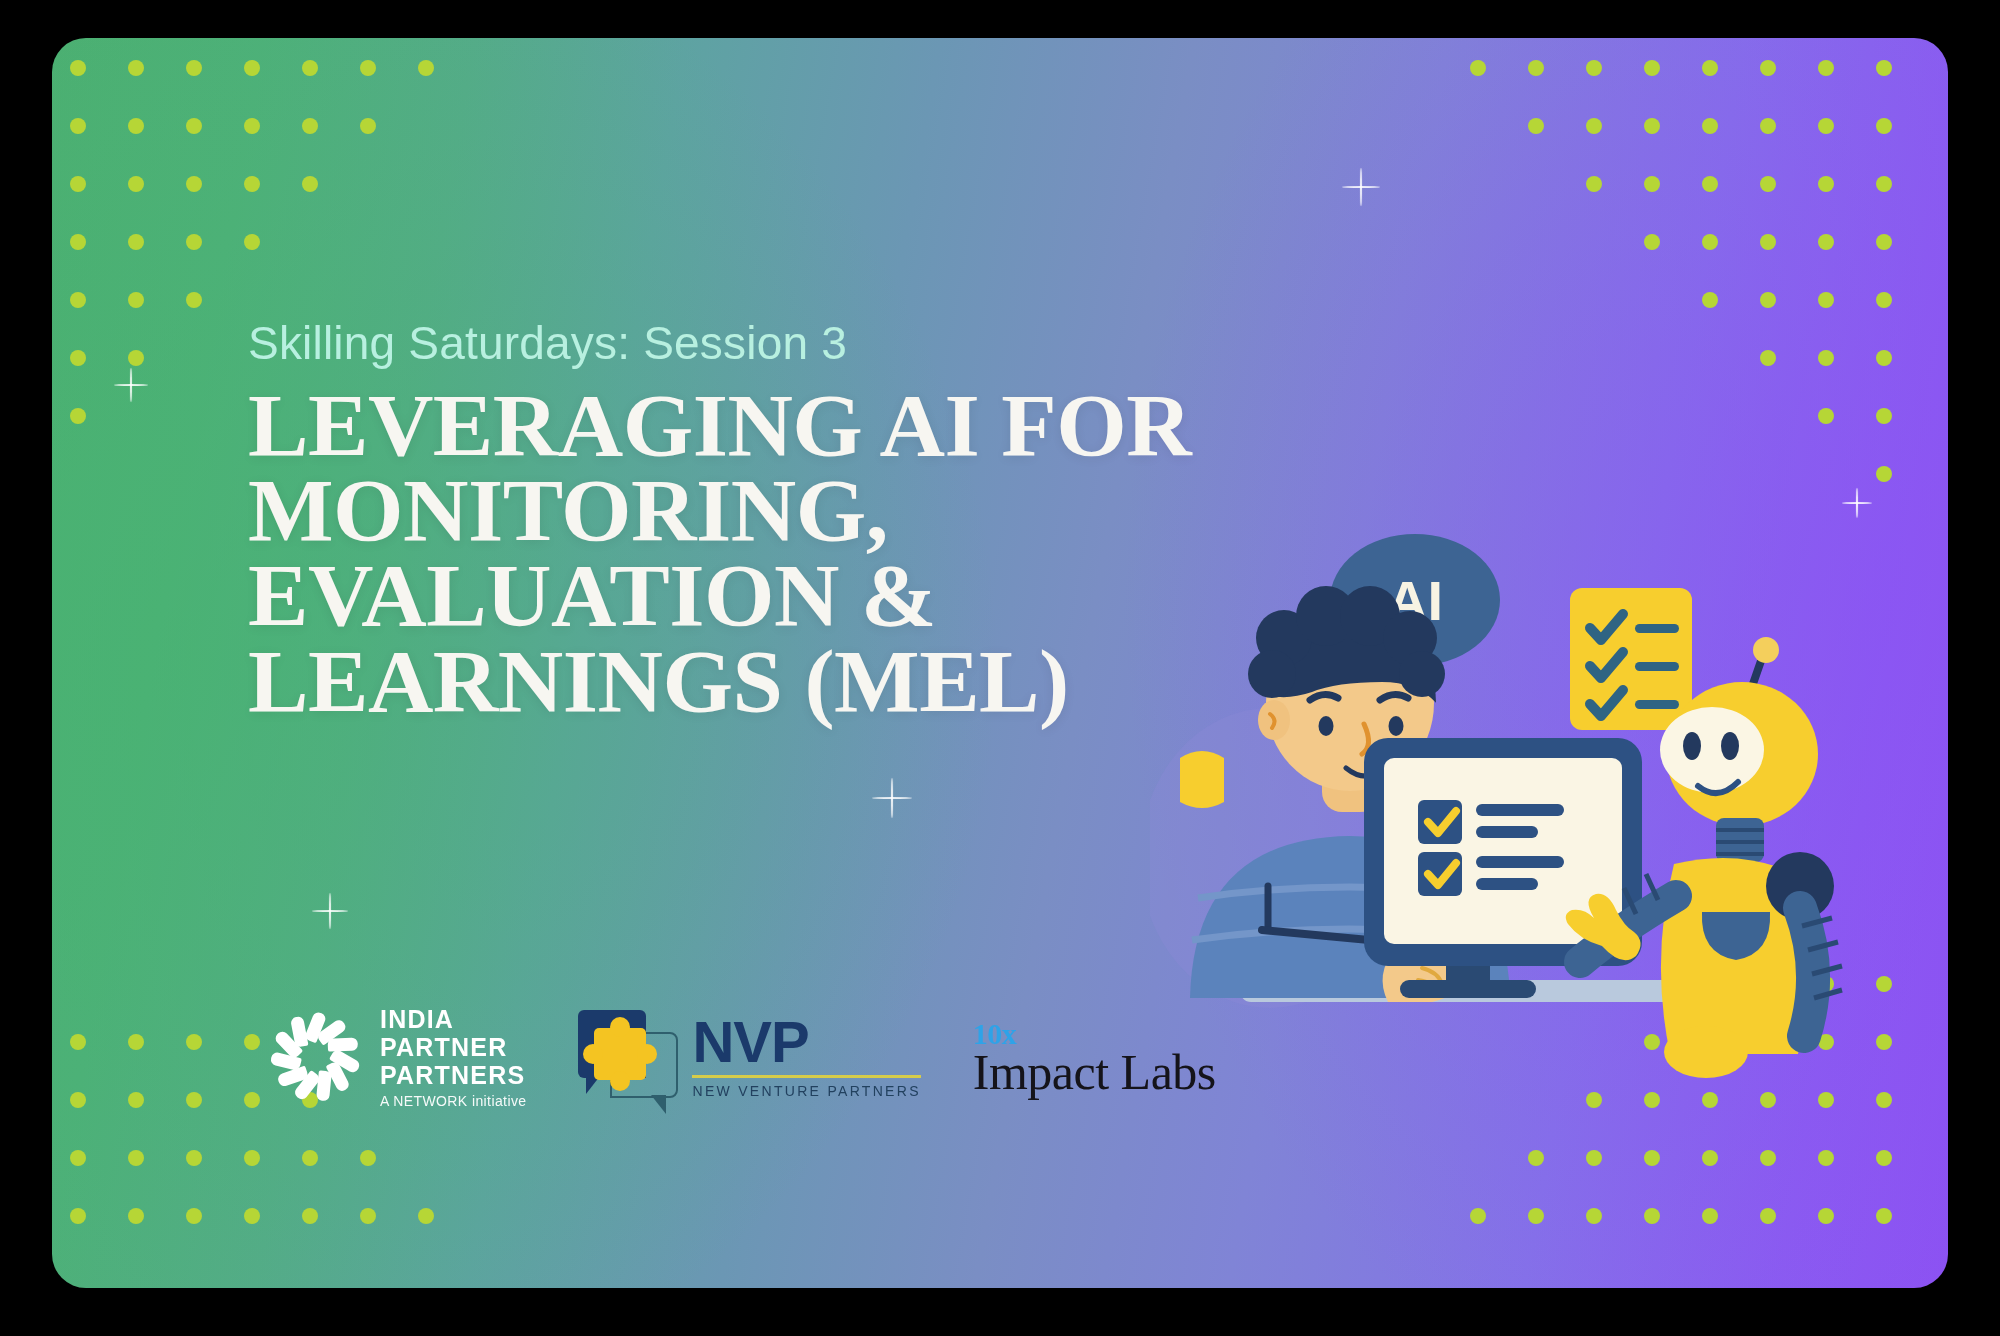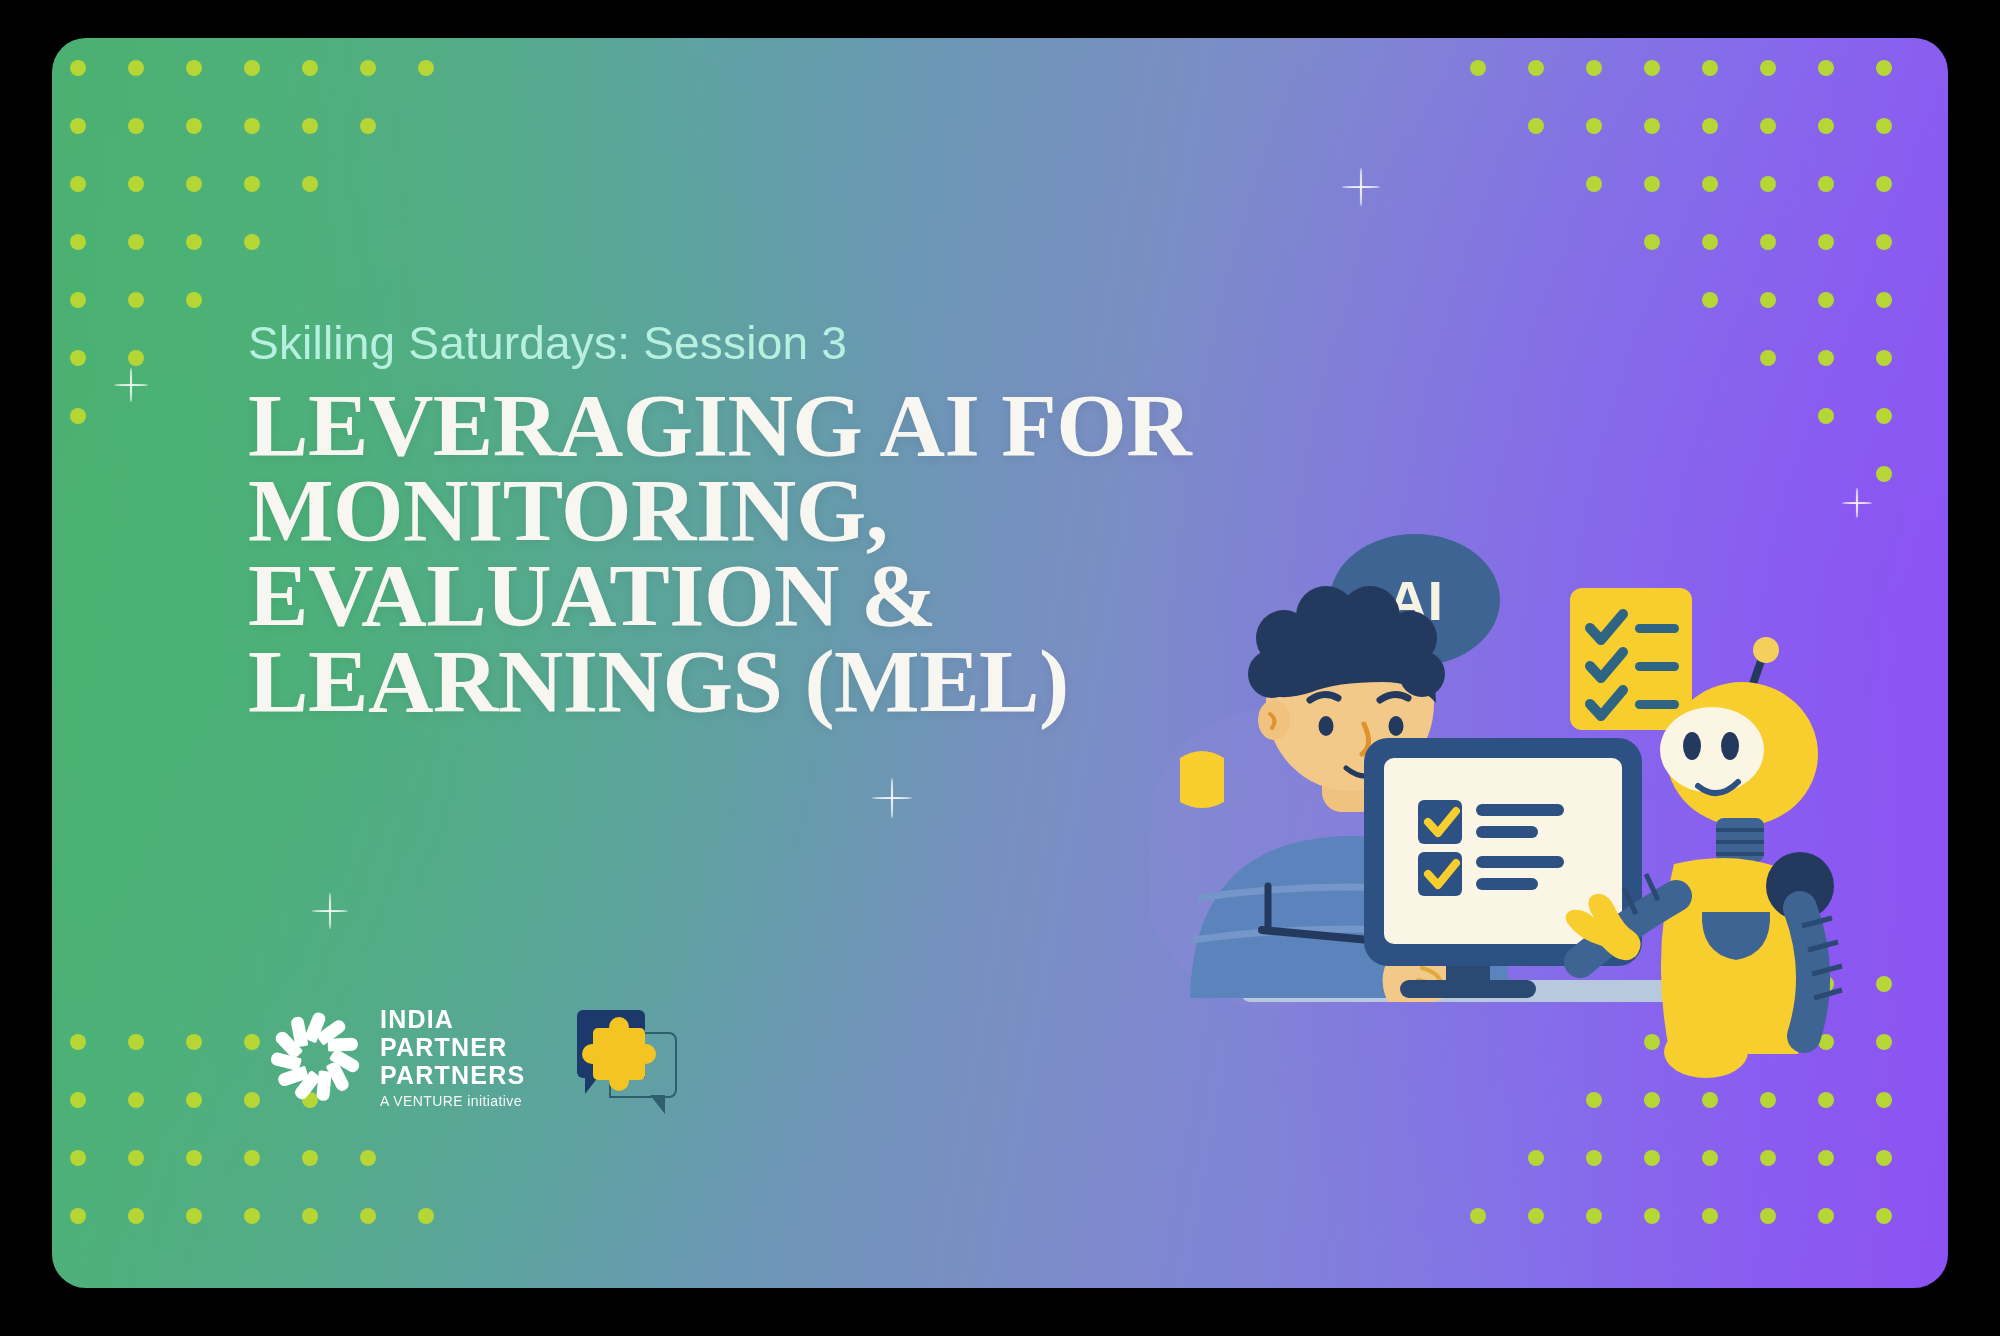--- a/index.html
+++ b/index.html
@@ -572,32 +572,41 @@
           <span class="ipn-pet" style="transform: rotate(196.364deg) translateY(-30px) rotate(22deg); transform-origin: 50% 50%; height: 30px; width: 13px; border-radius: 6px 6px 2px;"></span>
           <span class="ipn-pet" style="transform: rotate(229.091deg) translateY(-30px) rotate(22deg); transform-origin: 50% 50%; height: 30px; width: 13px; border-radius: 6px 6px 2px;"></span>
           <span class="ipn-pet" style="transform: rotate(261.818deg) translateY(-30px) rotate(22deg); transform-origin: 50% 50%; height: 30px; width: 13px; border-radius: 6px 6px 2px;"></span>
           <span class="ipn-pet" style="transform: rotate(294.545deg) translateY(-30px) rotate(22deg); transform-origin: 50% 50%; height: 30px; width: 13px; border-radius: 6px 6px 2px;"></span>
           <span class="ipn-pet" style="transform: rotate(327.273deg) translateY(-30px) rotate(22deg); transform-origin: 50% 50%; height: 30px; width: 13px; border-radius: 6px 6px 2px;"></span>
         </div>
       <div class="ipn-text">
         <span class="l">INDIA</span>
         <span class="l">PARTNER</span>
         <span class="l">PARTNERS</span>
-        <span class="sub">A VENTURE initiative</span>
+        <span class="sub">A NETWORK initiative</span>
       </div>
     </div>
 
     <div class="nvp">
       <div class="nvp-mark">
         <div class="nvp-bub-solid"></div>
         <div class="nvp-bub-out"></div>
         <div class="nvp-puzzle">
           <span class="nub nub-t"></span>
           <span class="nub nub-r"></span>
           <span class="nub nub-b"></span>
           <span class="nub nub-l"></span>
         </div>
       </div>
+      <div class="nvp-word">
+        <span class="big">NVP</span>
+        <span class="nvp-rule"></span>
+        <span class="small">NEW VENTURE PARTNERS</span>
+      </div>
     </div>
 
+    <div class="impact">
+      <span class="ten">10x</span>
+      <span class="name">Impact Labs</span>
+    </div>
 
   </div>
 </div>
 
 </body></html>

